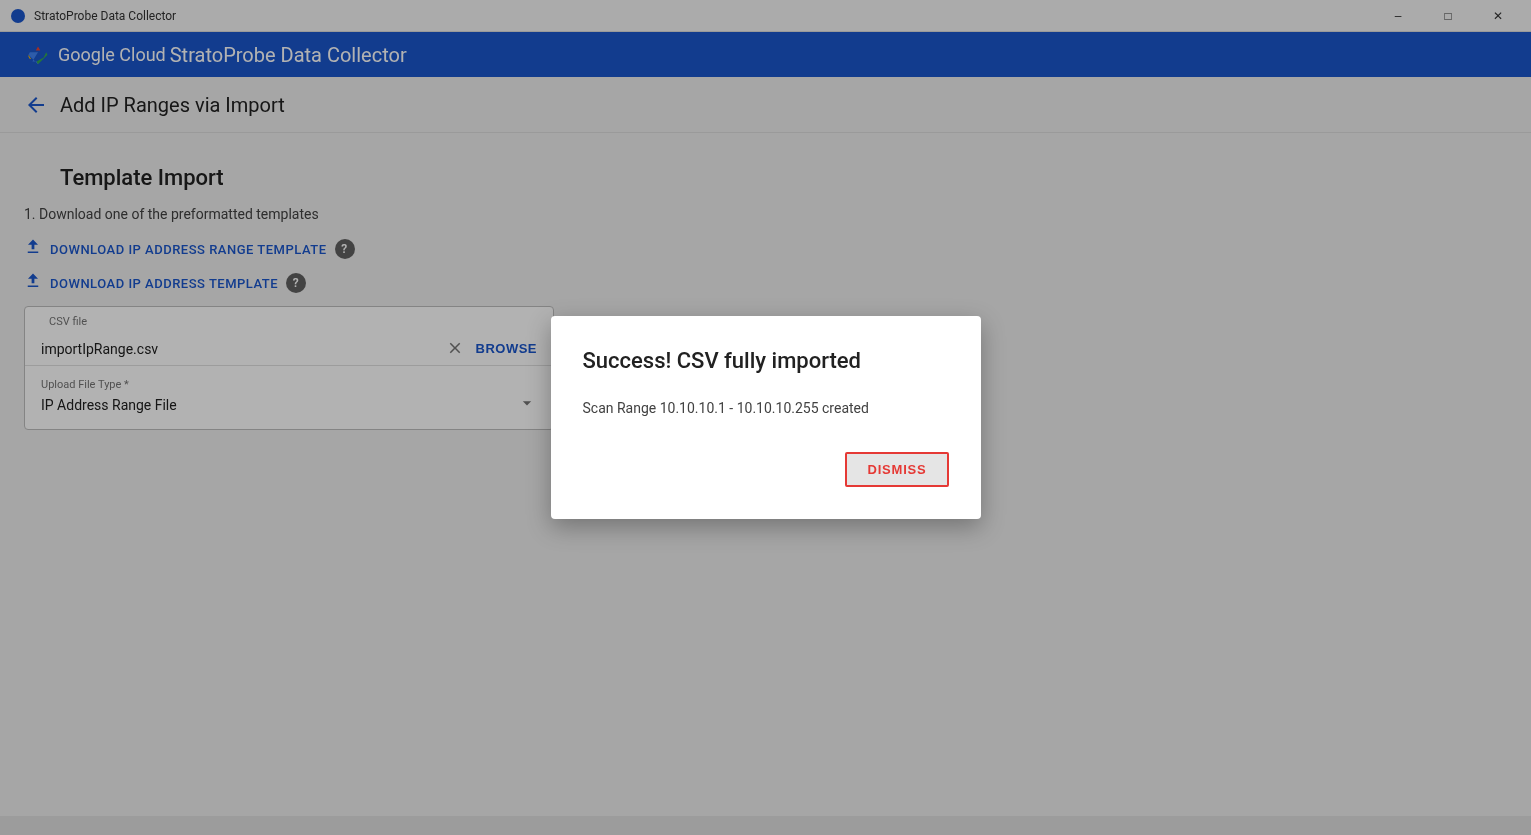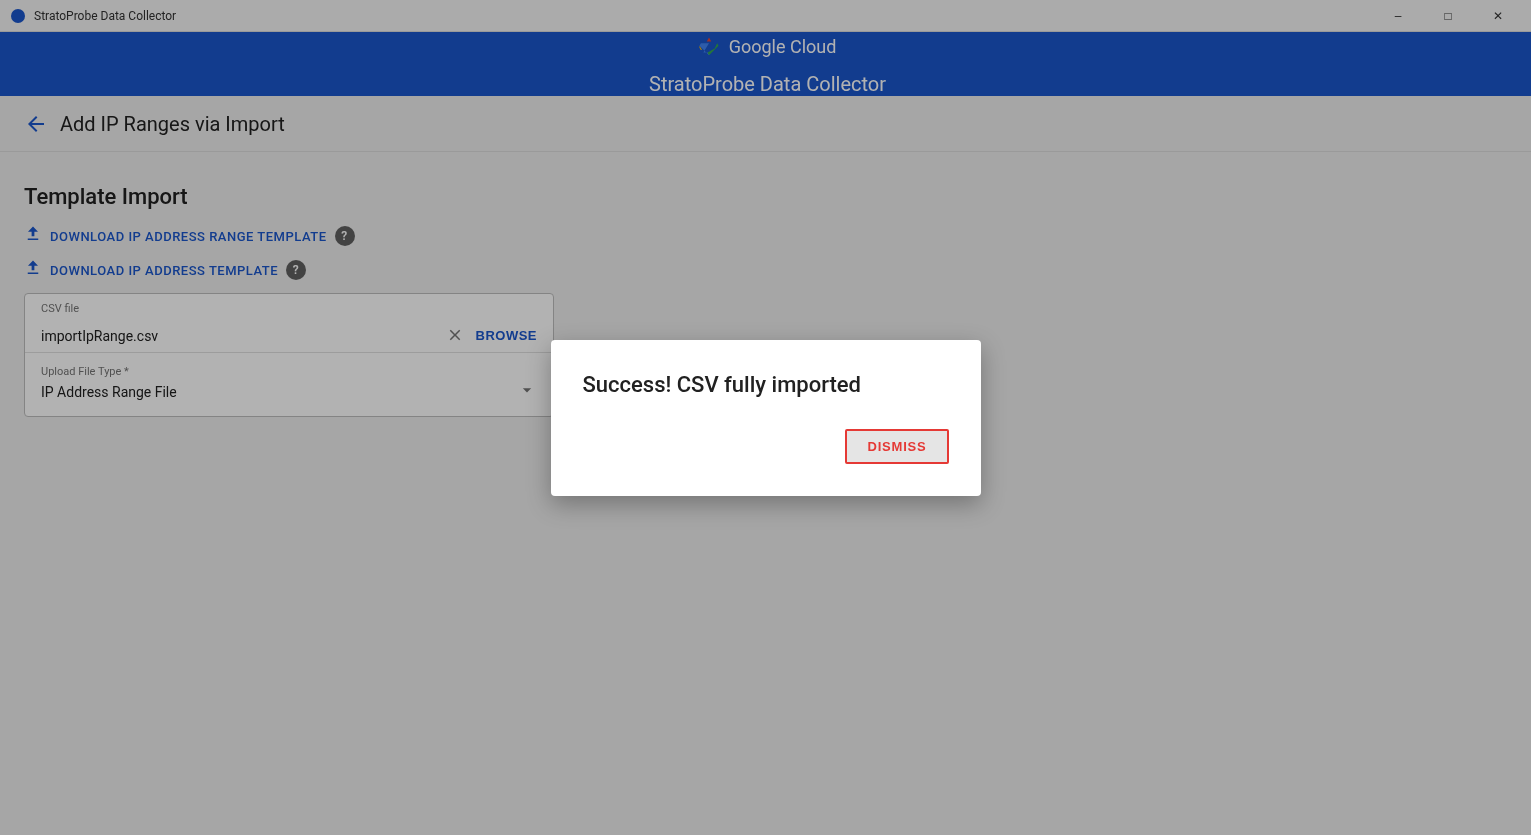--- a/index.html
+++ b/index.html
@@ -51,26 +51,25 @@
       display: flex;
       align-items: center;
       justify-content: center;
       font-size: 12px;
       color: #333;
     }
 
     
     .app-bar {
       background: #1a56cc;
-      height: 64px;
+      height: 45px;
       display: flex;
       align-items: center;
       padding: 0 24px;
-      gap: 12px;
-      flex-direction: column;
+      gap: 0;
     }
     .google-cloud-text {
       color: white;
       font-size: 18px;
       font-weight: 400;
     }
     .app-bar-title {
       color: white;
       font-size: 20px;
       font-weight: 400;
@@ -105,20 +104,21 @@
       background: #eeeeee;
       padding: 32px 24px;
       min-height: calc(835px - 32px - 64px - 56px);
     }
 
     .section-title {
       font-size: 22px;
       font-weight: 500;
       color: #212121;
       margin-bottom: 16px;
+      margin-left: 36px;
     }
 
     .step-label {
       font-size: 14px;
       color: #424242;
       margin-bottom: 16px;
     }
 
     .download-link {
       display: flex;
@@ -171,21 +171,21 @@
     .csv-file-field {
       position: relative;
       padding: 16px 16px 8px 16px;
       border-bottom: 1px solid #e0e0e0;
     }
     .csv-file-label {
       font-size: 11px;
       color: #757575;
       position: absolute;
       top: 8px;
-      left: 16px;
+      left: 24px;
     }
     .csv-file-input-row {
       display: flex;
       align-items: flex-end;
       justify-content: space-between;
       margin-top: 16px;
     }
     .csv-filename {
       font-size: 14px;
       color: #212121;
@@ -341,20 +341,21 @@
       <path d="M20 11H7.83l5.59-5.59L12 4l-8 8 8 8 1.41-1.41L7.83 13H20v-2z"></path>
     </svg>
   </div>
   <span class="page-title">Add IP Ranges via Import</span>
 </div>
 
 <div class="main-content">
 
   <div class="section-title">Template Import</div>
 
+  <div class="step-label">1. Download one of the preformatted templates</div>
 
   <div class="download-link">
     <span class="download-icon">
       <svg width="18" height="18" viewBox="0 0 24 24" fill="#1a56cc">
         <path d="M5 20h14v-2H5v2zm7-18L5.33 9h4.84V15h3.66V9h4.84L12 2z"></path>
       </svg>
     </span>
     <span>DOWNLOAD IP ADDRESS RANGE TEMPLATE</span>
     <div class="help-icon">?</div>
   </div>
@@ -397,18 +398,19 @@
       </div>
     </div>
   </div>
 
 </div>
 
 <div class="overlay">
   <div class="dialog">
     <div class="dialog-title">Success! CSV fully imported</div>
     <div class="dialog-body">
+      <p>Scan Range 10.10.10.1 - 10.10.10.255 created</p>
     </div>
     <div class="dialog-actions">
       <button class="dismiss-btn">DISMISS</button>
     </div>
   </div>
 </div>
 
 </body></html>

